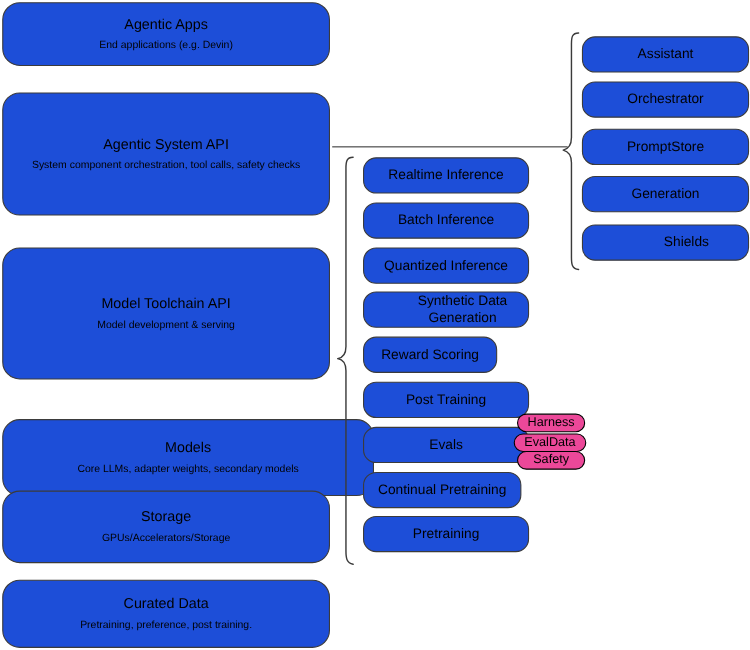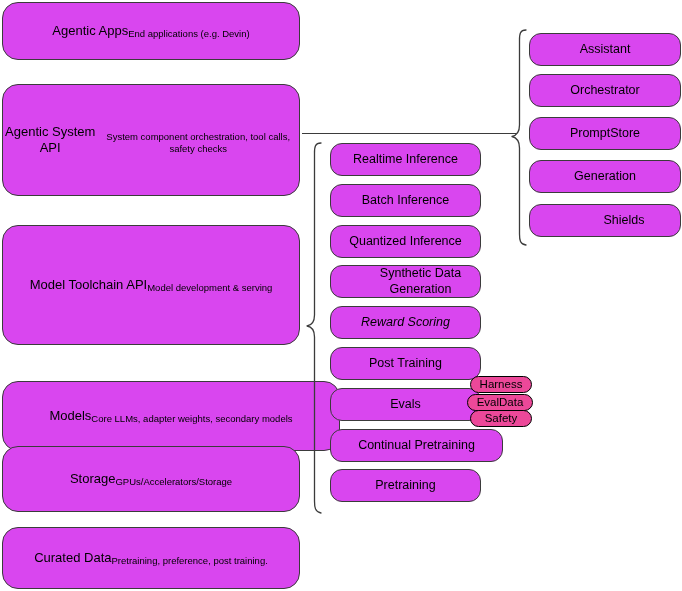--- a/index.html
+++ b/index.html
@@ -17,25 +17,25 @@
     width: 682px;
     height: 591px;
     background: #ffffff;
     overflow: hidden;
   }
 
   
   .box {
     position: absolute;
     box-sizing: border-box;
-    background: #d946ef;
+    background: #1d4ed8;
     border: 1.3px solid #3b3b3b;
     border-radius: 14px;
     display: flex;
-    flex-direction: row;
+    flex-direction: column;
     align-items: center;
     justify-content: center;
     text-align: center;
     line-height: 1.25;
   }
 
   
   .layer {
     border-radius: 16px;
   }
@@ -155,33 +155,33 @@
   </div>
 
   <div class="box chip" style="left:330px; top:225px; width:151px; height:33px;">
     <span class="label">Quantized Inference</span>
   </div>
 
   <div class="box chip" style="left:330px; top:265px; width:151px; height:33px;padding-left:30px;">
     <span class="label">Synthetic Data Generation</span>
   </div>
 
-  <div class="box chip" style="left:330px; top:306px; width:151px; height:33px;font-style:italic;">
+  <div class="box chip" style="left:330px; top:306px; width:122px; height:33px;">
     <span class="label">Reward Scoring</span>
   </div>
 
   <div class="box chip" style="left:330px; top:347px; width:151px; height:33px;">
     <span class="label">Post Training</span>
   </div>
 
   <div class="box chip" style="left:330px; top:388px; width:151px; height:33px;">
     <span class="label">Evals</span>
   </div>
 
-  <div class="box chip" style="left:330px; top:429px; width:173px; height:33px;">
+  <div class="box chip" style="left:330px; top:429px; width:144px; height:33px;">
     <span class="label">Continual Pretraining</span>
   </div>
 
   <div class="box chip" style="left:330px; top:469px; width:151px; height:33px;">
     <span class="label">Pretraining</span>
   </div>
 
   <div class="pill" style="left:470px; top:376px; width:62px; height:17px;">
     <span>Harness</span>
   </div>

